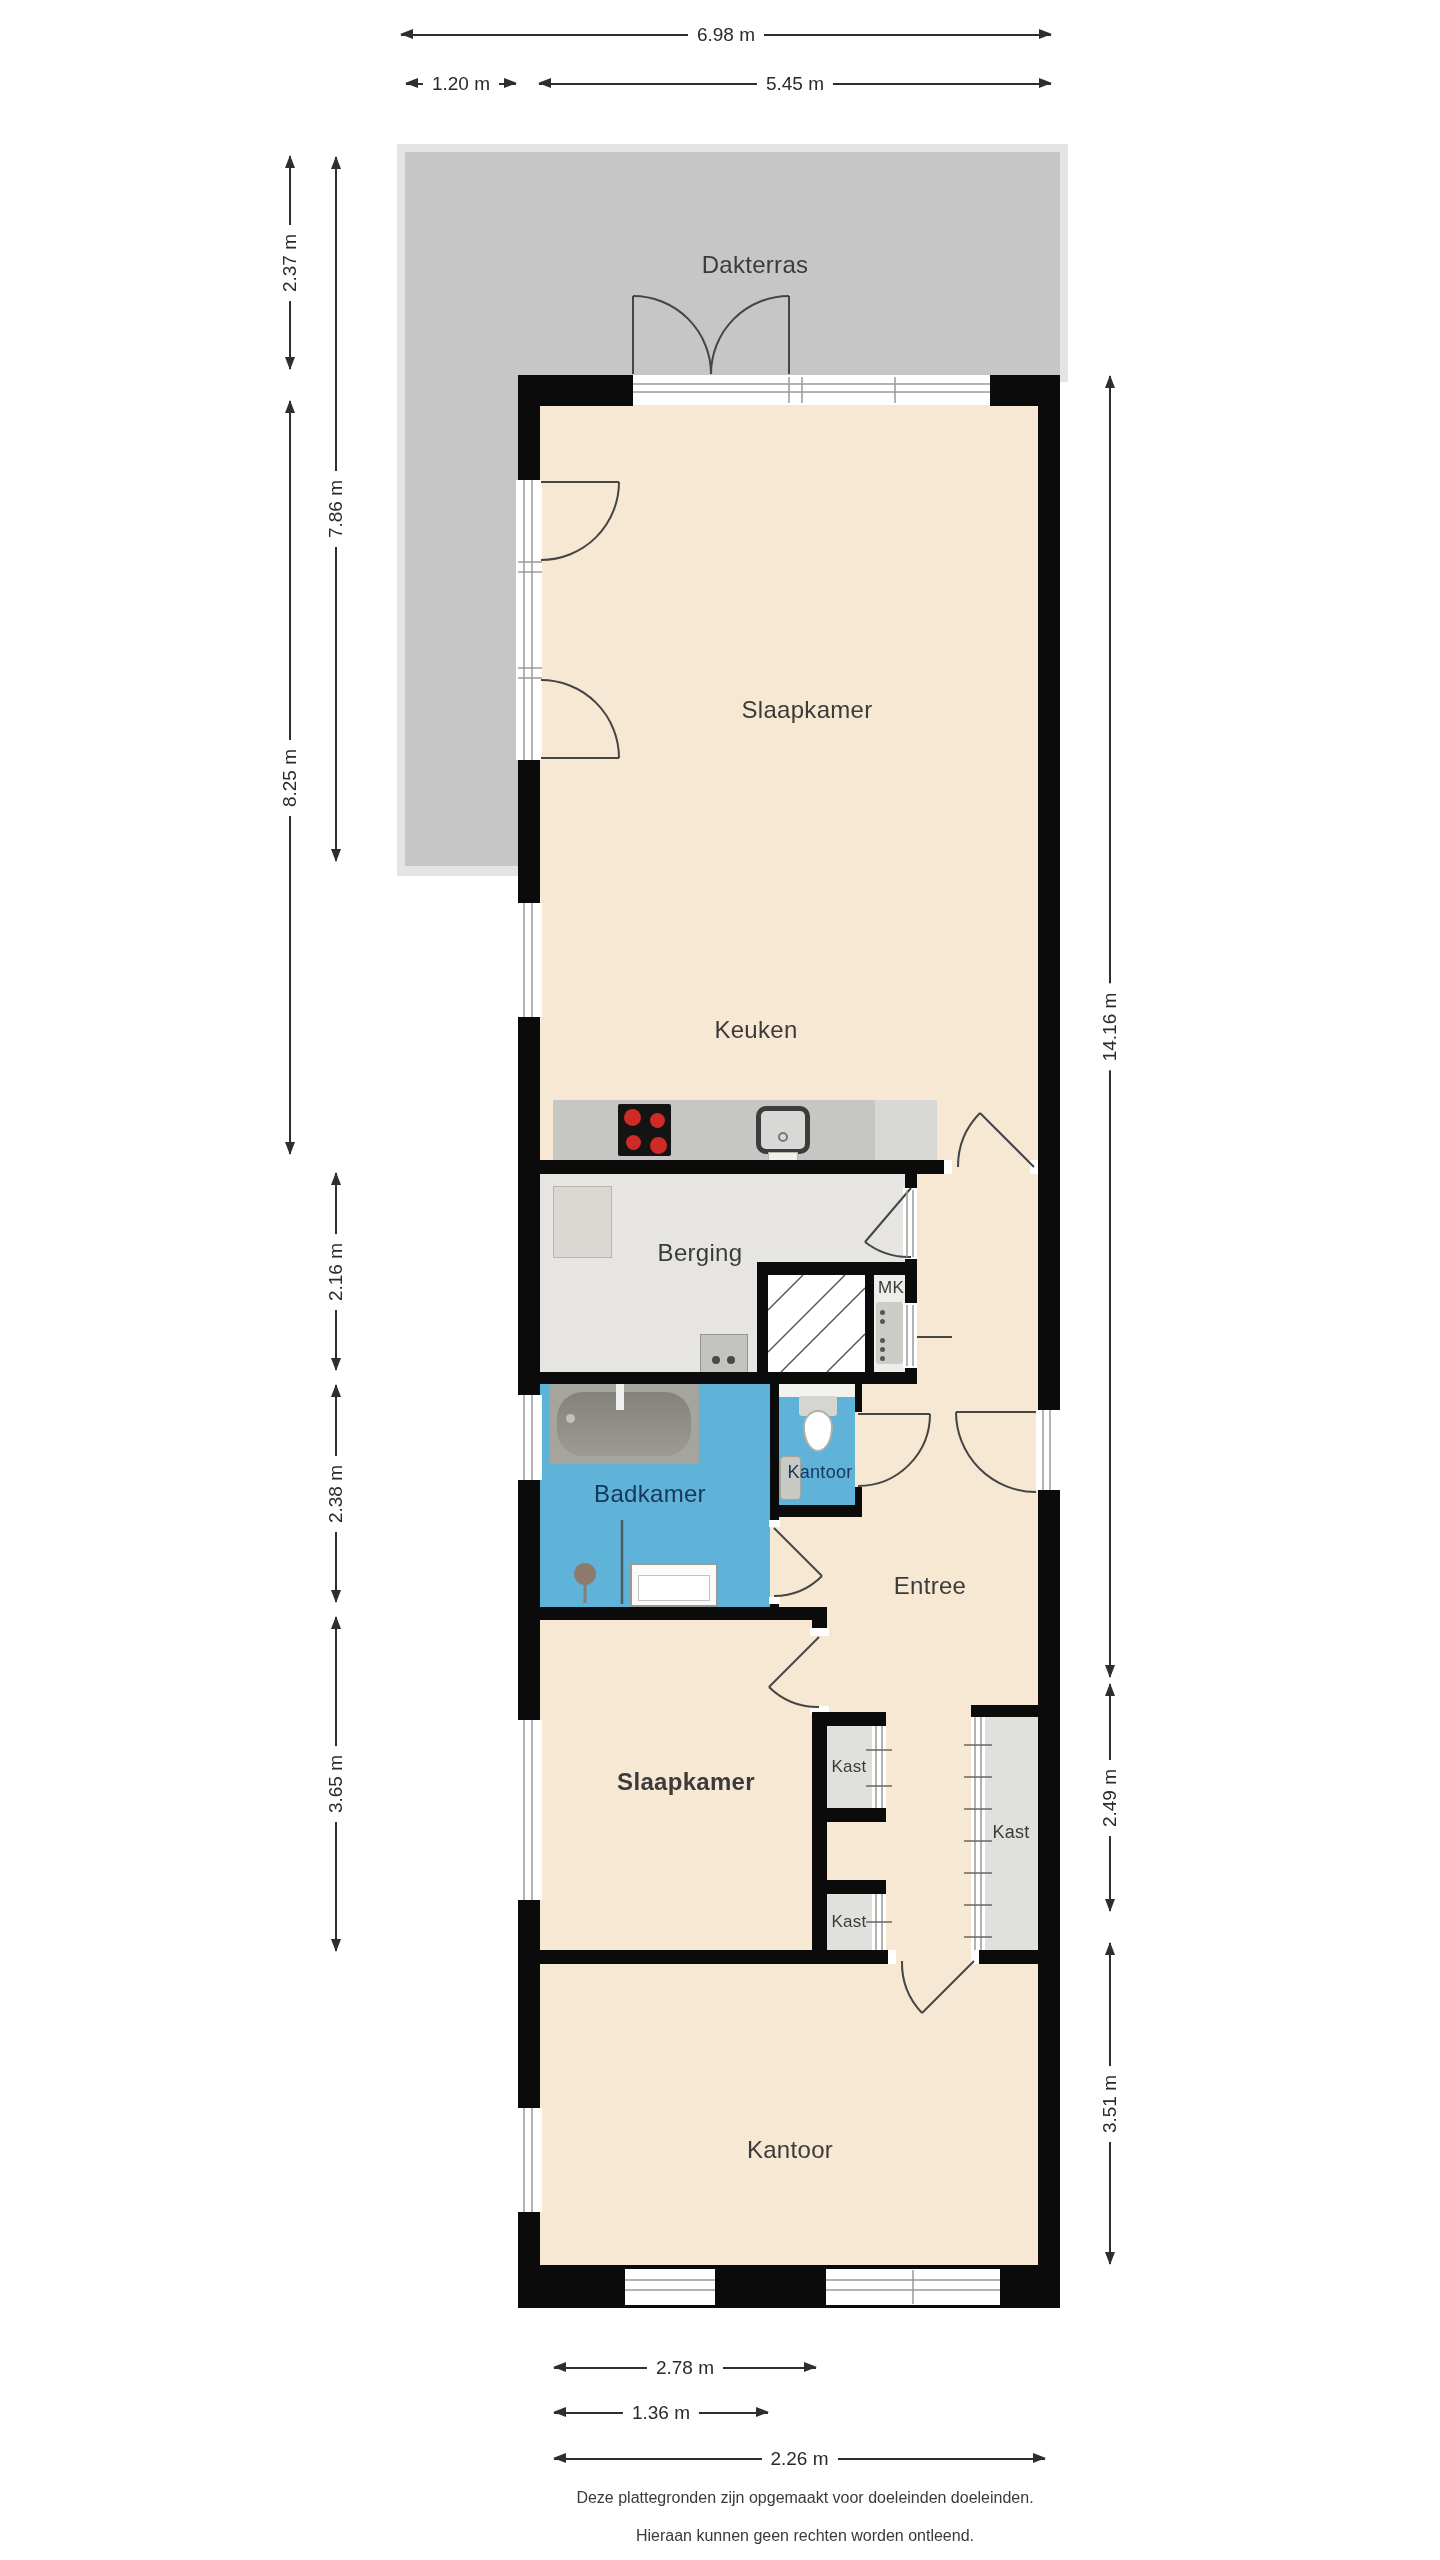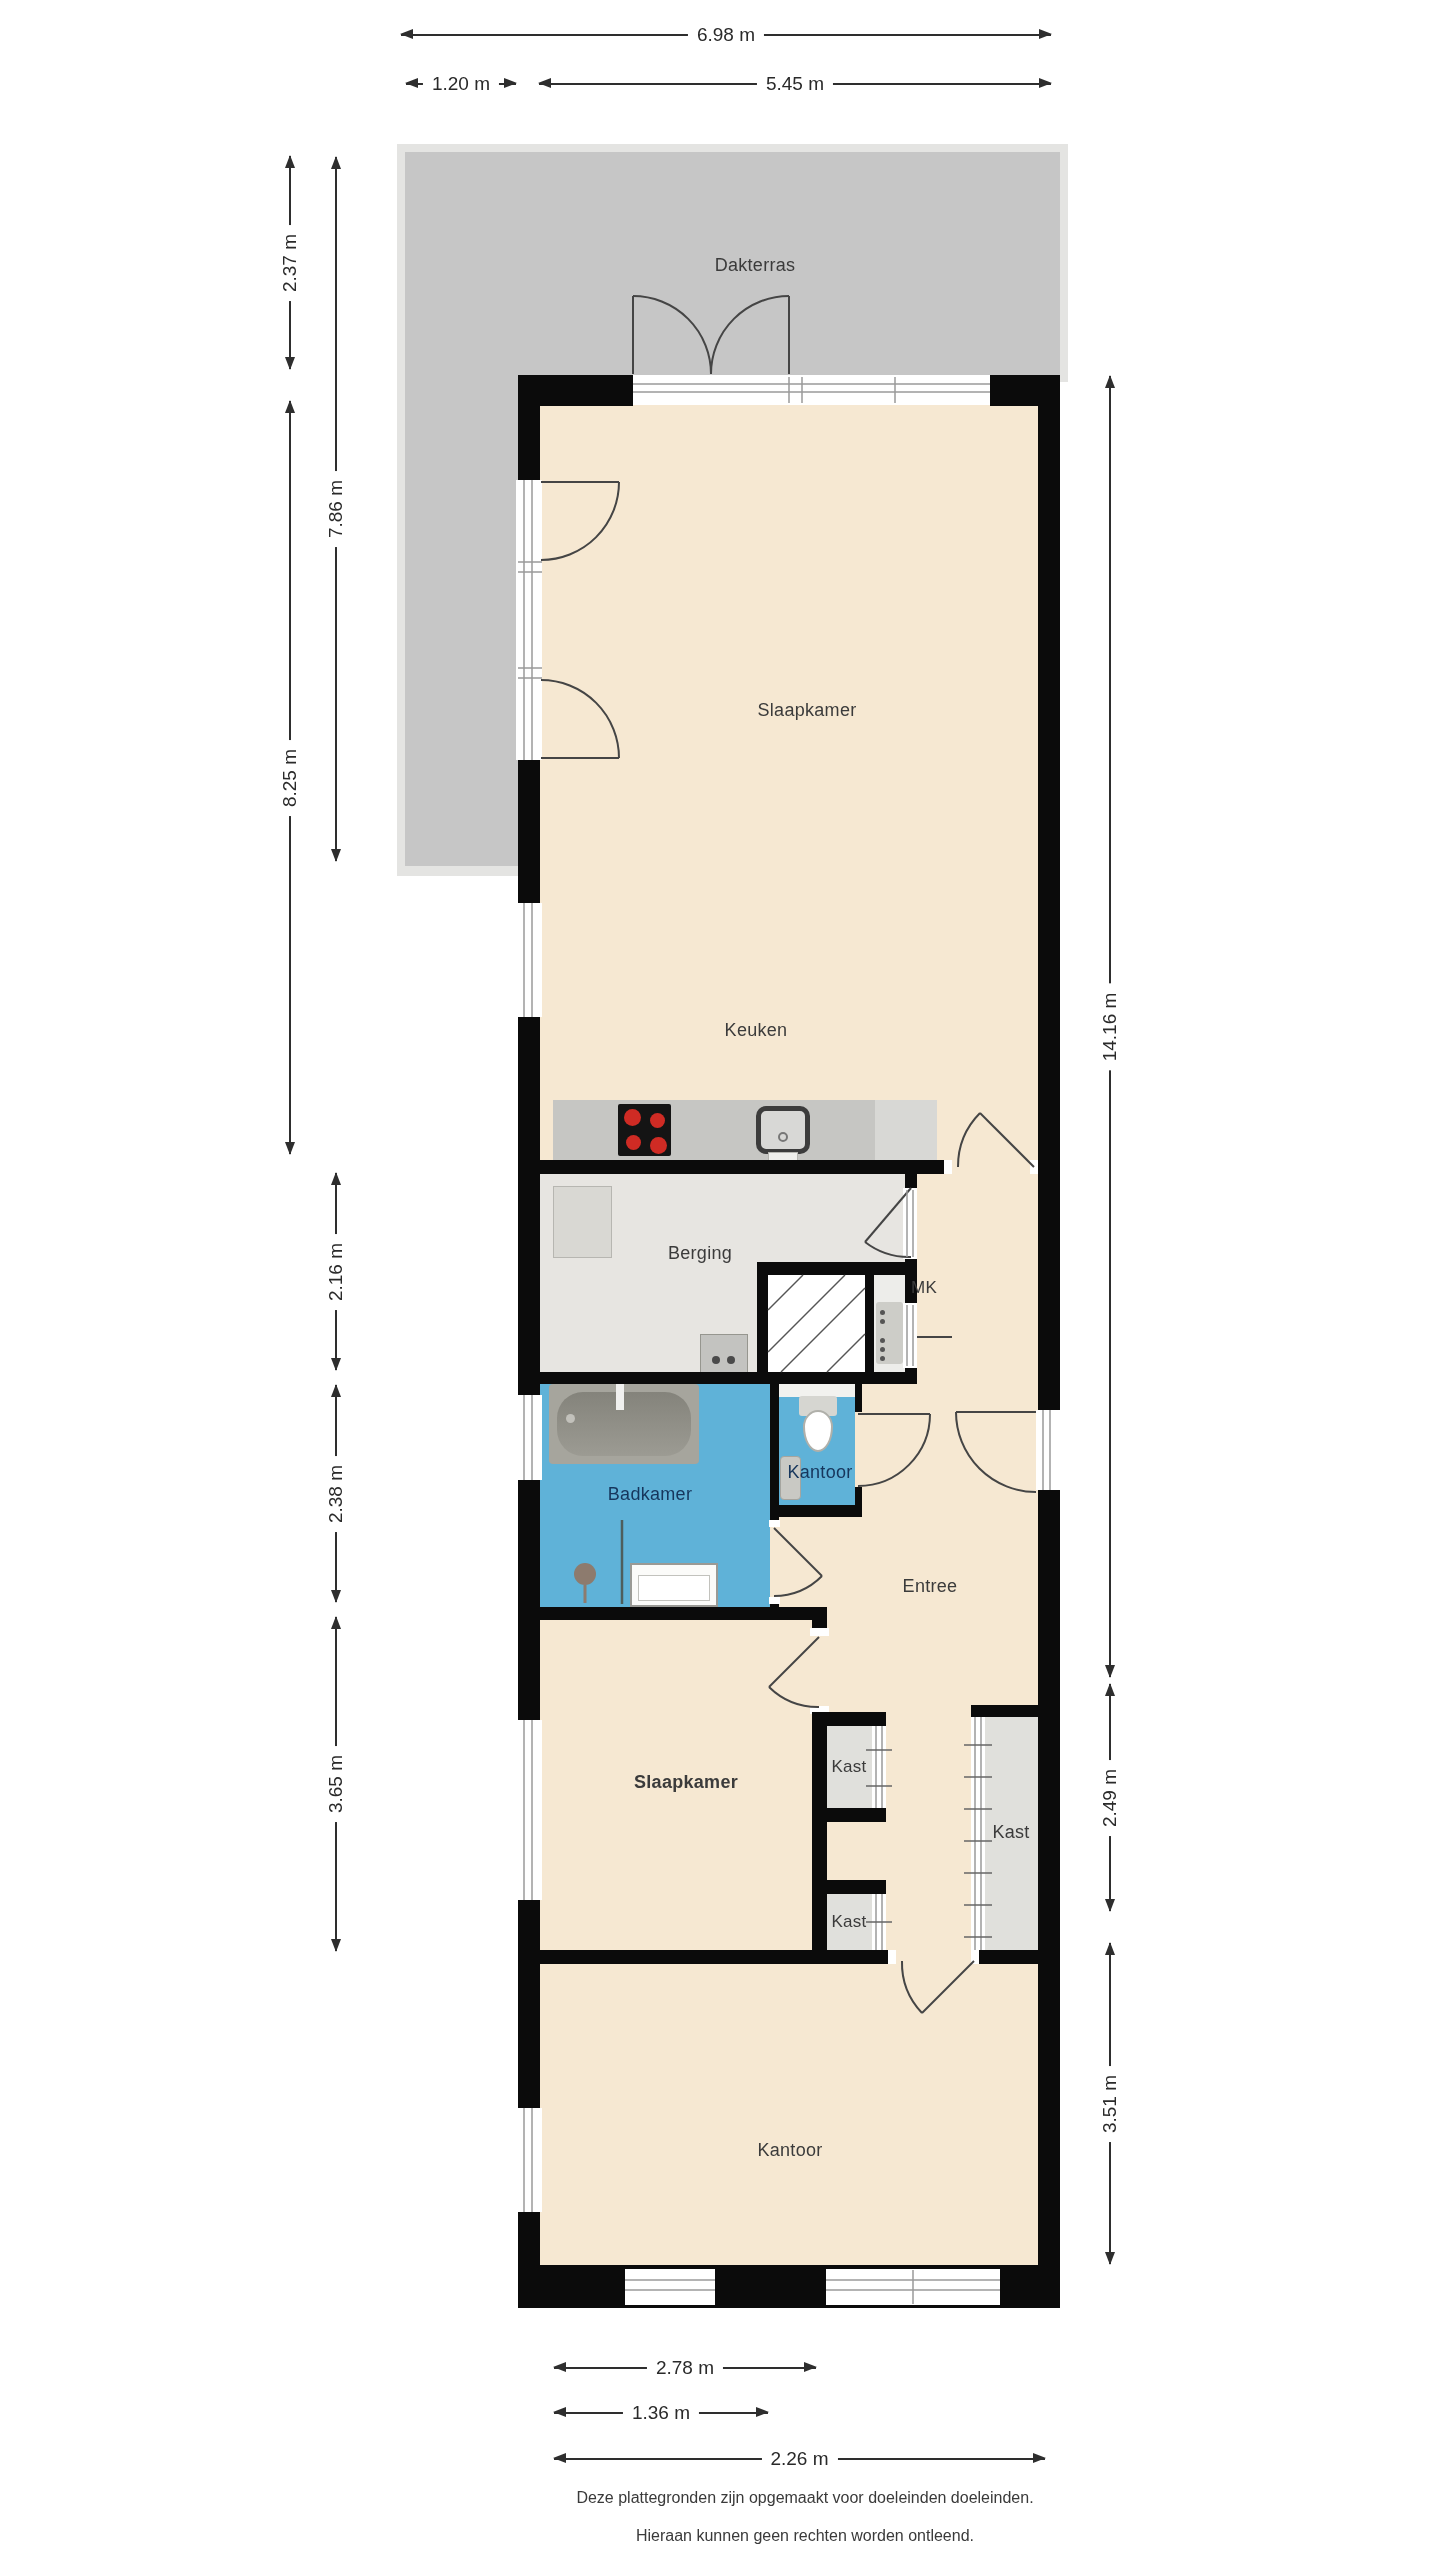--- a/index.html
+++ b/index.html
@@ -2,21 +2,21 @@
 <html style="--floor-beige: #f6e8d2; --terrace-gray: #c6c6c6; --terrace-border: #e4e4e2; --wet-room-blue: #5fb2d8; --storage-gray: #e7e5e1; --closet-gray: #e0e0dc; --counter-gray: #c6c6c3; --wall-black: #0b0b0b; --label-dark: #3b3b3b; --label-navy: #16365c;"><head>
 <meta charset="utf-8">
 <style>
   html,body{margin:0;padding:0;background:#ffffff;}
   .stage{position:relative;width:1440px;height:2560px;background:#fff;overflow:hidden;
          font-family:"Liberation Sans", sans-serif;}
   .abs{position:absolute;}
   .wl{position:absolute;background:var(--wall-black,#0b0b0b);}
   .wh{position:absolute;background:#ffffff;}
   .floor{position:absolute;}
-  .rlbl{position:absolute;transform:translate(-50%,-50%);font-size:18px;color:var(--label-dark,#3b3b3b);
+  .rlbl{position:absolute;transform:translate(-50%,-50%);font-size:24px;color:var(--label-dark,#3b3b3b);
         letter-spacing:.3px;white-space:nowrap;}
   .rlbl.navy{color:var(--label-navy,#16365c);}
   .rlbl.sm{font-size:17px;}
   .rlbl.md{font-size:18px;}
   .disc{position:absolute;transform:translateX(-50%);font-size:16px;color:#3a3a3a;white-space:nowrap;}
   
   .dim{position:absolute;}
   .dim.h{height:16px;}
   .dim.h::before{content:"";position:absolute;left:1px;right:1px;top:7px;height:2px;background:#2e2e2e;}
   .ah{position:absolute;width:0;height:0;}
@@ -254,21 +254,21 @@
     </g>
     <g stroke="#8d7b6e" stroke-width="3" fill="none">
       <path d="M585,1585 V1603"></path>
     </g>
   </svg>
 
   <span class="rlbl" style="left:755px;top:265px;">Dakterras</span>
   <span class="rlbl" style="left:807px;top:710px;">Slaapkamer</span>
   <span class="rlbl" style="left:756px;top:1030px;">Keuken</span>
   <span class="rlbl" style="left:700px;top:1253px;">Berging</span>
-  <span class="rlbl sm" style="left:924px;top:1288px;">MK</span>
+  <span class="rlbl sm" style="left:891px;top:1288px;">MK</span>
   <span class="rlbl navy" style="left:650px;top:1494px;">Badkamer</span>
   <span class="rlbl navy md" style="left:820px;top:1472px;">Kantoor</span>
   <span class="rlbl" style="left:930px;top:1586px;">Entree</span>
   <span class="rlbl" style="left:686px;top:1782px;font-weight:bold;">Slaapkamer</span>
   <span class="rlbl sm" style="left:849px;top:1767px;">Kast</span>
   <span class="rlbl sm" style="left:849px;top:1922px;">Kast</span>
   <span class="rlbl md" style="left:1011px;top:1832px;">Kast</span>
   <span class="rlbl" style="left:790px;top:2150px;">Kantoor</span>
 
   <div class="dim h" style="left:400px;top:27px;width:652px;">

